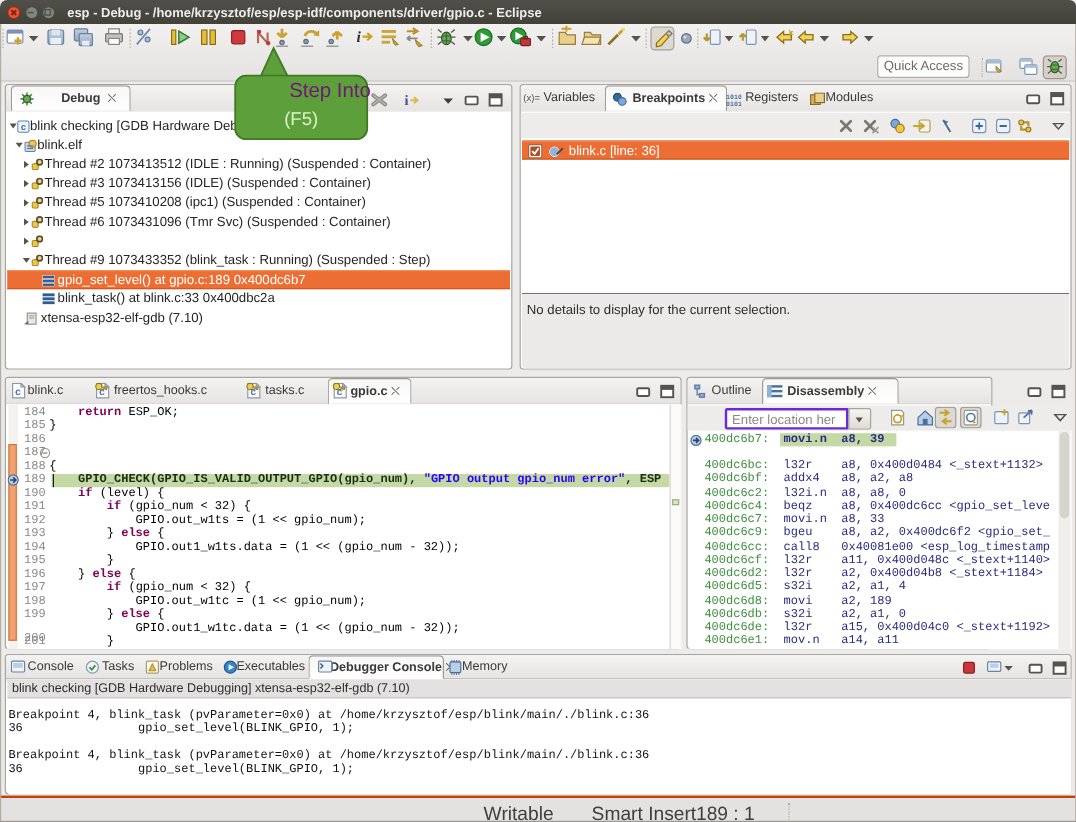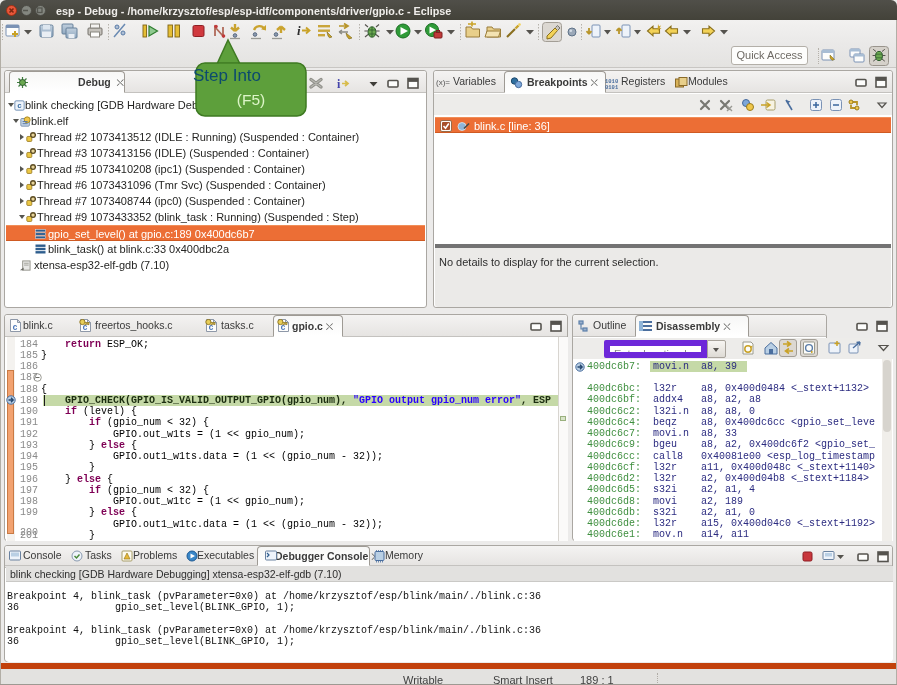--- a/index.html
+++ b/index.html
@@ -28,21 +28,21 @@
 .arrow-e { position:absolute; top:4.5px; width:0; height:0; border-top:3.5px solid transparent; border-bottom:3.5px solid transparent; border-left:4.5px solid #555550; }
 
 .mono { font-family:"Liberation Mono", monospace; font-size:10px; white-space:pre; }
 .cline { position:absolute; height:11.25px; line-height:11.25px; }
 .kw { color:#7f0055; font-weight:bold; }
 .str { color:#2a00ff; }
 .lnum { position:absolute; width:30px; text-align:right; color:#8a8a8a; font-family:"Liberation Mono", monospace; font-size:10px; line-height:11.25px; }
 .addr { color:#3f8f3f; }
 .asm { color:#2b2b80; }
 
-#statusbar { left:0; top:663px; width:897px; height:22px; background:#e3e2e0; border-top:6px solid #c2410c; font-size:11px; color:#3f3f3f; }
+#statusbar { left:0; top:663px; width:897px; height:22px; background:#e3e2e0; border-top:2px solid #c2410c; font-size:16px; color:#3f3f3f; }
 </style></head>
 <body>
 <svg width="0" height="0" style="position:absolute;">
   <defs>
     <g id="thicon">
       <rect x="1" y="5.5" width="6.2" height="6.2" rx="1.2" fill="#ecc845" stroke="#95751e" stroke-width="1"></rect>
       <circle cx="8.7" cy="3.8" r="2.9" fill="#e8d49a" stroke="#5c4c22" stroke-width="1.7"></circle>
     </g>
     <g id="cfile">
       <path d="M1.5 0.5 h7 l3 3 v9 h-10 z" fill="#fdfdfc" stroke="#8e98a8"></path>
@@ -222,21 +222,21 @@
   <path d="M58.8 8.2 h6.4 M59 11.8 h6" stroke="#2f5d2f" stroke-width="0.7"></path>
   <path d="M59 5.5 l-2.8 -2.2 M65 5.5 l2.8 -2.2 M58.6 9.5 h-3 M65.4 9.5 h3 M59 13 l-2.8 2.2 M65 13 l2.8 2.2" stroke="#55534e" stroke-width="1"></path>
 </svg>
 </div>
 
 <div class="abs" style="left:731px; top:46px; width:77px; height:19px; background:#fdfdfc; border:1px solid #b3afa8; border-radius:3px; font-size:11px; color:#6e6a64; text-align:center; padding-top:2px;">Quick Access</div>
 <div class="abs sep" style="left:818px; top:48px;"></div>
 
 <div class="abs panel" id="debugpanel" style="left:4px; top:70px; width:423px; height:238px;">
   <div class="tabstrip"></div>
-  <div class="tab active" style="left:4px; width:116px; padding-left:16px;text-align:right;">Debug&nbsp;&nbsp;<span class="close">⛌</span></div>
+  <div class="tab active" style="left:4px; width:100px; padding-left:41px;">Debug&nbsp;&nbsp;<span class="close">⛌</span></div>
   <svg class="abs" style="left:10px; top:4px;" width="15" height="15" viewBox="0 0 15 15">
     <g stroke="#3f7d3f" stroke-width="1.2" fill="none">
       <path d="M7.5 2 V13 M2 7.5 H13 M3.5 3.5 L11.5 11.5 M11.5 3.5 L3.5 11.5"></path>
     </g>
     <circle cx="7.5" cy="7.5" r="3" fill="#6aa84f" stroke="#2f5d2f" stroke-width="1"></circle>
   </svg>
   <svg class="abs" style="left:303px; top:5px;" width="118" height="14" viewBox="0 0 118 14">
 
     <path d="M3 3.5 L13 11 M13 3.5 L3 11" stroke="#8f8f89" stroke-width="3.4" stroke-linecap="round"></path>
     <path d="M3 3.5 L13 11 M13 3.5 L3 11" stroke="#b5b5af" stroke-width="1.2" stroke-linecap="round"></path>
@@ -294,21 +294,20 @@
       <svg class="abs thr" style="left:19.5px; top:2.5px;" width="10.5" height="10.5" viewBox="0 0 13 13">
           <use href="#thicon"></use>
         </svg>
       <div class="txt" style="left:31px;">Thread #6 1073431096 (Tmr Svc) (Suspended : Container)</div>
     </div>
     <div class="trow" style="top:122px;">
       <div class="arrow-e" style="left:14px;"></div>
       <svg class="abs thr" style="left:19.5px; top:2.5px;" width="10.5" height="10.5" viewBox="0 0 13 13">
           <use href="#thicon"></use>
         </svg>
-      <div class="txt" style="left:31px;">Thread #7 1073408744 (ipc0) (Suspended : Container)</div>
     </div>
     <div class="trow" style="top:138px;">
       <div class="arrow-c" style="left:13px;"></div>
       <svg class="abs thr" style="left:19.5px; top:2.5px;" width="10.5" height="10.5" viewBox="0 0 13 13">
           <use href="#thicon"></use>
         </svg>
       <div class="txt" style="left:31px;">Thread #9 1073433352 (blink_task : Running) (Suspended : Step)</div>
     </div>
     <div class="trow orange" style="top:154px;">
       <svg class="abs" style="left:28.5px; top:3px;" width="11" height="10" viewBox="0 0 11 10">
@@ -401,21 +400,21 @@
         <rect x="2" y="2" width="8" height="8" rx="1" fill="#a8502a"></rect>
         <path d="M3.5 6 L5.5 8.2 L8.8 3.5" stroke="#fff" stroke-width="1.6" fill="none"></path>
       </svg>
       <svg class="abs" style="left:22px; top:3px;" width="13" height="11" viewBox="0 0 13 11">
         <circle cx="5" cy="5.5" r="4" fill="#8fb4d8" stroke="#dce8f4" stroke-width="0.8"></circle>
         <path d="M7 7.5 L12 2.5" stroke="#4a4a46" stroke-width="1.6"></path>
       </svg>
       <div class="txt" style="left:39px;">blink.c [line: 36]</div>
     </div>
 
-    <div class="abs" style="left:1px; top:173px; width:456px; height:63px; background:#ebeae8; border-top:4px solid #737373; border-radius:0 0 3px 3px;">
+    <div class="abs" style="left:1px; top:173px; width:456px; height:63px; background:#ebeae8; border-top:1px solid #737373; border-radius:0 0 3px 3px;">
       <div class="abs" style="left:4px; top:8px; font-size:11px; color:#2e2e2e;">No details to display for the current selection.</div>
     </div>
   </div>
 </div>
 
 <div class="abs panel" id="editor" style="left:4px; top:314px; width:564px; height:227px;">
   <div class="tabstrip"></div>
   <div class="tab" style="left:2px; width:66px; padding-left:16px;">blink.c</div>
   <div class="tab" style="left:70px; width:126px; padding-left:20px;">freertos_hooks.c</div>
   <div class="tab" style="left:196px; width:66px; padding-left:20px;">tasks.c</div>
@@ -514,21 +513,21 @@
         <rect x="0" y="1" width="13" height="2"></rect>
         <rect x="0" y="5" width="13" height="2"></rect>
         <rect x="0" y="9" width="13" height="2"></rect>
       </g>
       <rect x="0" y="1" width="4" height="10" fill="#8fb4d8"></rect>
     </svg>
   <svg class="abs" style="left:282px; top:5px;" width="34" height="13" viewBox="0 0 34 13">
       <use href="#minmax" x="1" y="0"></use>
     </svg>
 
-  <div class="abs" style="left:31px; top:25px; width:103px; height:18px; background:#fff; border:6px solid #6d28d9; border-radius:2px 0 0 2px; font-size:11px; color:#8a8a84; padding:2px 0 0 4px; white-space:nowrap; overflow:hidden;">Enter location her</div>
+  <div class="abs" style="left:31px; top:25px; width:103px; height:18px; background:#fff; border:2px solid #6d28d9; border-radius:2px 0 0 2px; font-size:11px; color:#8a8a84; padding:2px 0 0 4px; white-space:nowrap; overflow:hidden;">Enter location her</div>
   <div class="abs" style="left:134px; top:25px; width:19px; height:18px; background:linear-gradient(#f7f5f2,#dedbd5); border:1px solid #a8a39b; border-radius:0 2px 2px 0;">
     <div class="dd" style="position:absolute; left:5px; top:7px; border-top-color:#55534e;"></div>
   </div>
   <svg class="abs" style="left:168px; top:24px;" width="150" height="18" viewBox="0 0 150 18">
 
     <path d="M2 3 h8 l2 2 v10 h-10 z" fill="#fdfdfa" stroke="#9a9a8e"></path>
     <circle cx="7" cy="10" r="3.2" fill="none" stroke="#c9a227" stroke-width="1.5"></circle>
     <path d="M9.5 7.5 l2 -1 l-0.5 2.5 z" fill="#c9a227"></path>
 
     <path d="M24 9 L30 3.5 L36 9 V15 H24 Z" fill="#b9cfe4" stroke="#4a6e9e"></path>
@@ -549,21 +548,21 @@
     <path d="M112 9 L119 3 M119 3 l-3.5 0.5 M119 3 l-0.5 3.5" stroke="#4a6e9e" stroke-width="1.4" fill="none"></path>
 
     <path d="M138 6.5 h9 l-4.5 5 z" fill="none" stroke="#55534e" stroke-width="1.2"></path>
   </svg>
   <div id="disasmcontent" class="abs mono" style="left:1px; top:44px; width:319px; height:182px; overflow:hidden; background:#fff;">
     <div class="abs" style="left:76px; top:1.5px; width:97px; height:11.25px; background:#c5d9a7;"></div>
     <svg class="abs" style="left:1px; top:3px;" width="10" height="10" viewBox="0 0 10 10">
       <circle cx="5" cy="5" r="4.2" fill="#b9cfe4" stroke="#4a6e9e"></circle>
       <path d="M2.5 5 h4 M5 2.8 L7.2 5 L5 7.2" stroke="#24466e" stroke-width="1.3" fill="none"></path>
     </svg>
-    <div class="cline" style="left:13px; top:1.5px;"><span class="addr">400dc6b7:</span><span class="asm" style="font-weight:normal;text-align:right;">  movi.n  a8, 39</span></div>
+    <div class="cline" style="left:13px; top:1.5px;"><span class="addr">400dc6b7:</span><span class="asm" style="font-weight:bold;text-align:right;">  movi.n  a8, 39</span></div>
     <div class="cline" style="left:13px; top:24px;"><span class="addr">400dc6bc:</span><span class="asm">  l32r    a8, 0x400d0484 &lt;_stext+1132&gt;</span></div>
     <div class="cline" style="left:13px; top:35.25px;"><span class="addr">400dc6bf:</span><span class="asm">  addx4   a8, a2, a8</span></div>
     <div class="cline" style="left:13px; top:46.5px;"><span class="addr">400dc6c2:</span><span class="asm">  l32i.n  a8, a8, 0</span></div>
     <div class="cline" style="left:13px; top:57.75px;"><span class="addr">400dc6c4:</span><span class="asm">  beqz    a8, 0x400dc6cc &lt;gpio_set_leve</span></div>
     <div class="cline" style="left:13px; top:69px;"><span class="addr">400dc6c7:</span><span class="asm">  movi.n  a8, 33</span></div>
     <div class="cline" style="left:13px; top:80.25px;"><span class="addr">400dc6c9:</span><span class="asm">  bgeu    a8, a2, 0x400dc6f2 &lt;gpio_set_</span></div>
     <div class="cline" style="left:13px; top:91.5px;"><span class="addr">400dc6cc:</span><span class="asm">  call8   0x40081e00 &lt;esp_log_timestamp</span></div>
     <div class="cline" style="left:13px; top:102.75px;"><span class="addr">400dc6cf:</span><span class="asm">  l32r    a11, 0x400d048c &lt;_stext+1140&gt;</span></div>
     <div class="cline" style="left:13px; top:114px;"><span class="addr">400dc6d2:</span><span class="asm">  l32r    a2, 0x400d04b8 &lt;_stext+1184&gt;</span></div>
     <div class="cline" style="left:13px; top:125.25px;"><span class="addr">400dc6d5:</span><span class="asm">  s32i    a2, a1, 4</span></div>
@@ -634,15 +633,15 @@
 <div class="abs" style="left:0; top:20px; width:1px; height:665px; background:#b2aea6;"></div>
 <div class="abs" style="left:896px; top:20px; width:1px; height:665px; background:#b2aea6;"></div>
 <div class="abs" style="left:0; top:684px; width:897px; height:1px; background:#9d9992;"></div>
 
 <div class="abs" id="tooltip" style="left:193px; top:38px; width:118px; height:82px;">
   <svg width="118" height="82" viewBox="0 0 118 82">
     <path d="M24 26 L35 2 L47 26 Z" fill="#5d9f3b" stroke="#3e7a22" stroke-width="1.5"></path>
     <rect x="3" y="25" width="110" height="53" rx="9" fill="#5d9f3b" stroke="#3e7a22" stroke-width="1.5"></rect>
     <rect x="26" y="25.8" width="19" height="2.5" fill="#5d9f3b"></rect>
   </svg>
-  <div class="abs" style="left:0; top:28px; width:116px; text-align:left; color:#0c4a6e; font-size:17px;">Step Into</div>
+  <div class="abs" style="left:0; top:28px; width:116px; text-align:right; color:#701a75; font-size:17px;">Step Into</div>
   <div class="abs" style="left:0; top:53px; width:116px; text-align:center; color:#ddf5c8; font-size:15.5px;">(F5)</div>
 </div>
 
 </body></html>

